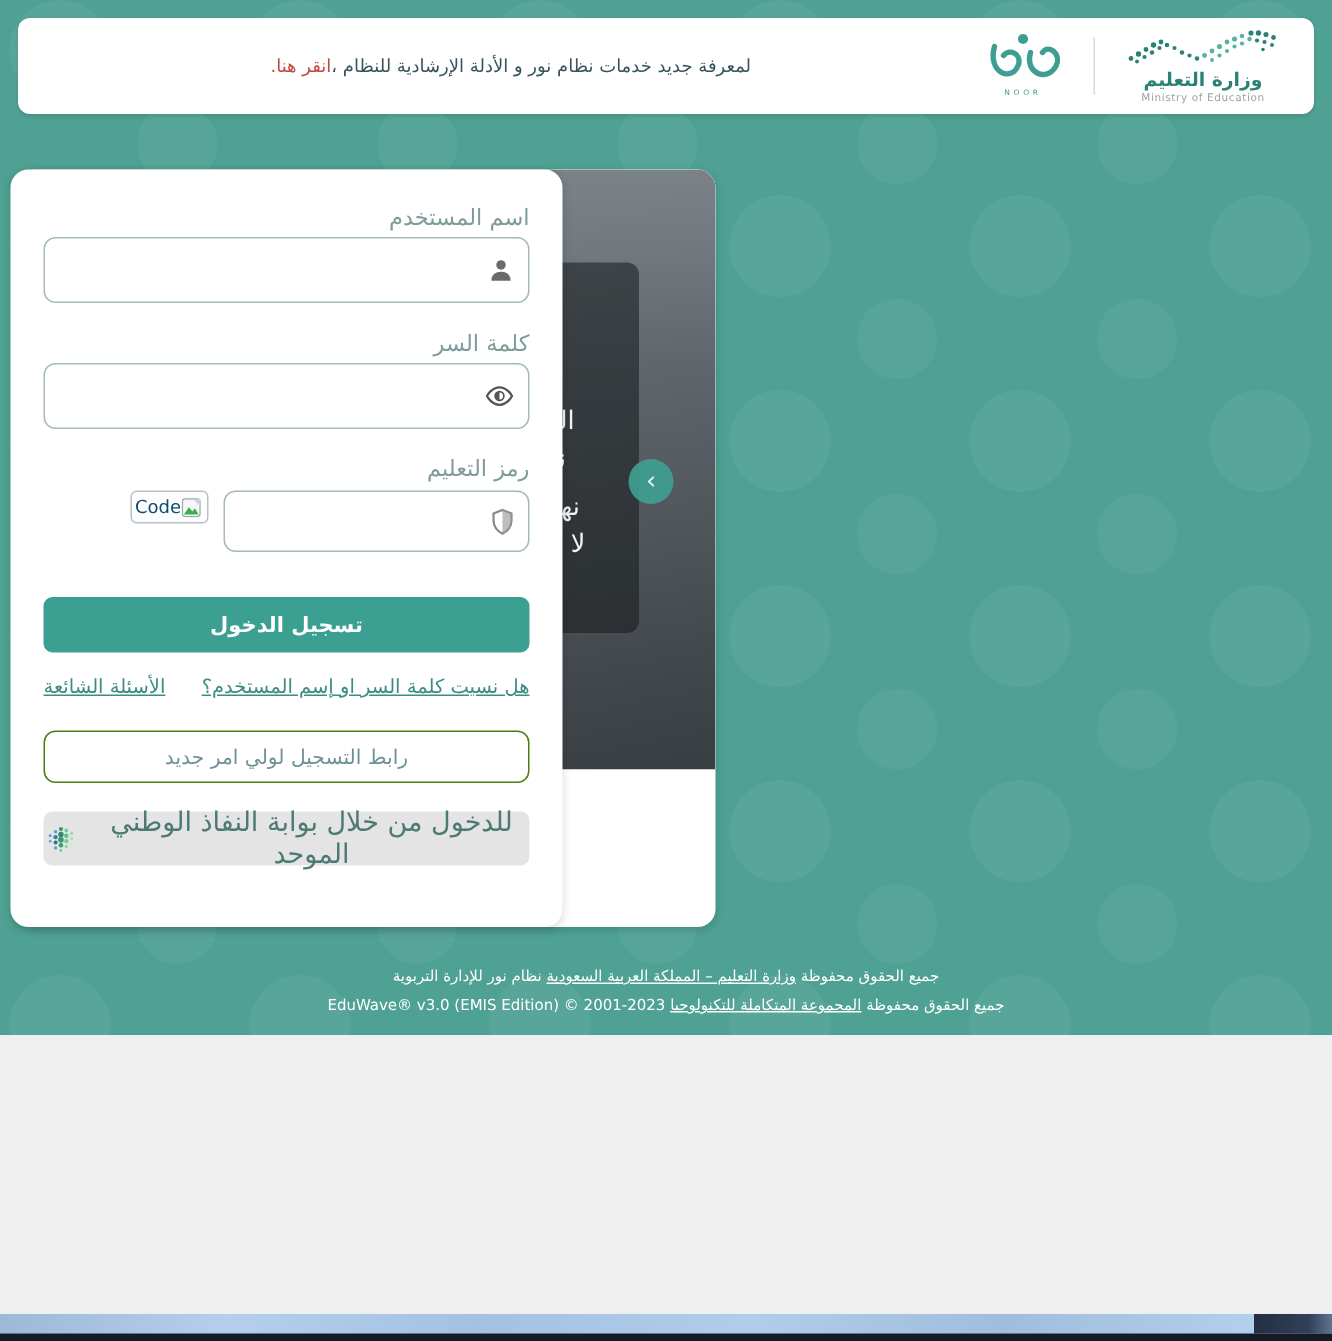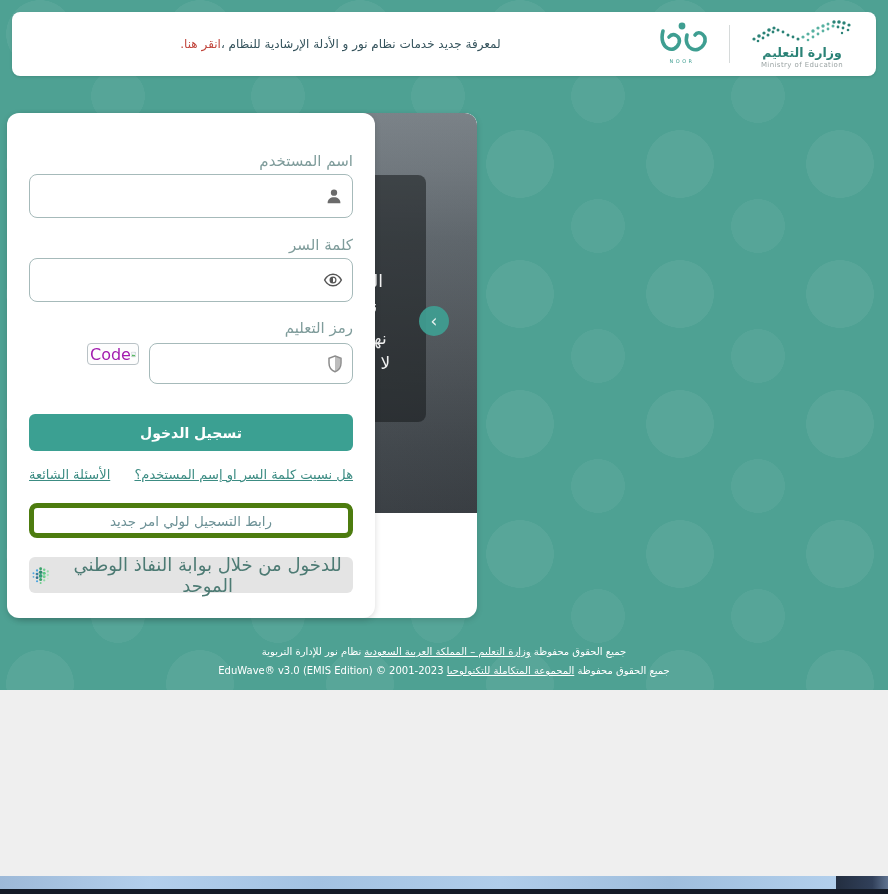--- a/index.html
+++ b/index.html
@@ -53,41 +53,41 @@
   .overlay-underline { width:172px; height:2px; background:#fff; margin:9px auto 13px; }
   .overlay-line { color:#f2f2f2; font-size:17px; line-height:1.5; }
   .gap-top { margin-top:6px; }
   .car-arrow { position:absolute; top:193px; width:30px; height:30px; border-radius:50%;
     background:rgba(63,158,146,0.92); color:#e8f2f0; display:flex; align-items:center; justify-content:center;
     font-size:17px; cursor:pointer; user-select:none; }
   .car-prev { right:402px; }
   .car-next { right:28px; }
 
   
-  .form-pad { padding:40px 22px 0; }
+  .form-pad { padding:24px 22px 0; }
   .field-label { display:block; text-align:right; color:#7f9c9b; font-size:15px; height:16px;
     line-height:16px; margin:0 0 5px; }
   .input-box { position:relative; height:44px; margin-bottom:19px; }
   .input-box.mb18 { margin-bottom:18px; }
   .text-input { width:100%; height:44px; border:1px solid #a6baba; border-radius:8px;
     padding:0 36px 0 12px; font-size:15px; color:#333; outline:none; background:#fff; }
   .input-icon { position:absolute; right:10px; top:50%; transform:translateY(-50%); line-height:0; }
   .label-mb7 { margin-bottom:7px; }
   .captcha-row { display:flex; direction:rtl; align-items:flex-start; margin-bottom:30px; }
   .captcha-input-box { position:relative; width:204px; height:41px; }
   .captcha-input { width:204px; height:41px; border:1px solid #a6baba; border-radius:8px;
     padding:0 34px 0 10px; font-size:15px; outline:none; }
   .captcha-img { width:52px; height:22px; margin-right:10px; border:1px solid #b9c2c6; border-radius:4px;
     background:#fdfdfd; display:flex; align-items:center; direction:ltr; padding:0 2px; overflow:hidden; }
-  .captcha-alt { font-size:16px; color:#a21caf; }
+  .captcha-alt { font-size:12px; color:#0c4a6e; }
   .login-btn { display:block; width:100%; height:37px; background:#3ba092; border:none; border-radius:6px;
     color:#fff; font-size:14px; font-weight:bold; cursor:pointer; font-family:"DejaVu Sans",sans-serif; margin-bottom:15px; }
   .links-row { display:flex; justify-content:space-between; align-items:center; height:17px; margin-bottom:20px; }
   .form-link { color:#3c8c83; font-size:13px; text-decoration:underline; cursor:pointer; }
-  .register-btn { display:block; width:100%; height:35px; background:#fff; border:5px solid #4d7c0f;
+  .register-btn { display:block; width:100%; height:35px; background:#fff; border:1px solid #4d7c0f;
     border-radius:8px; color:#6d9196; font-size:13.5px; cursor:pointer; font-family:"DejaVu Sans",sans-serif;
     margin-bottom:19px; }
   .nafath-btn { display:flex; width:100%; height:36px; background:#e4e4e4; border:none; border-radius:6px;
     align-items:center; justify-content:center; gap:10px; cursor:pointer; font-family:"DejaVu Sans",sans-serif; }
   .nafath-label { color:#4c7a73; font-size:18px; }
 
   
   .footer { position:absolute; top:642px; left:0; width:100%; text-align:center; color:#fff; }
   .footer-line { font-size:10px; line-height:19px; }
   .footer-link { text-decoration:underline; cursor:pointer; color:#fff; }

